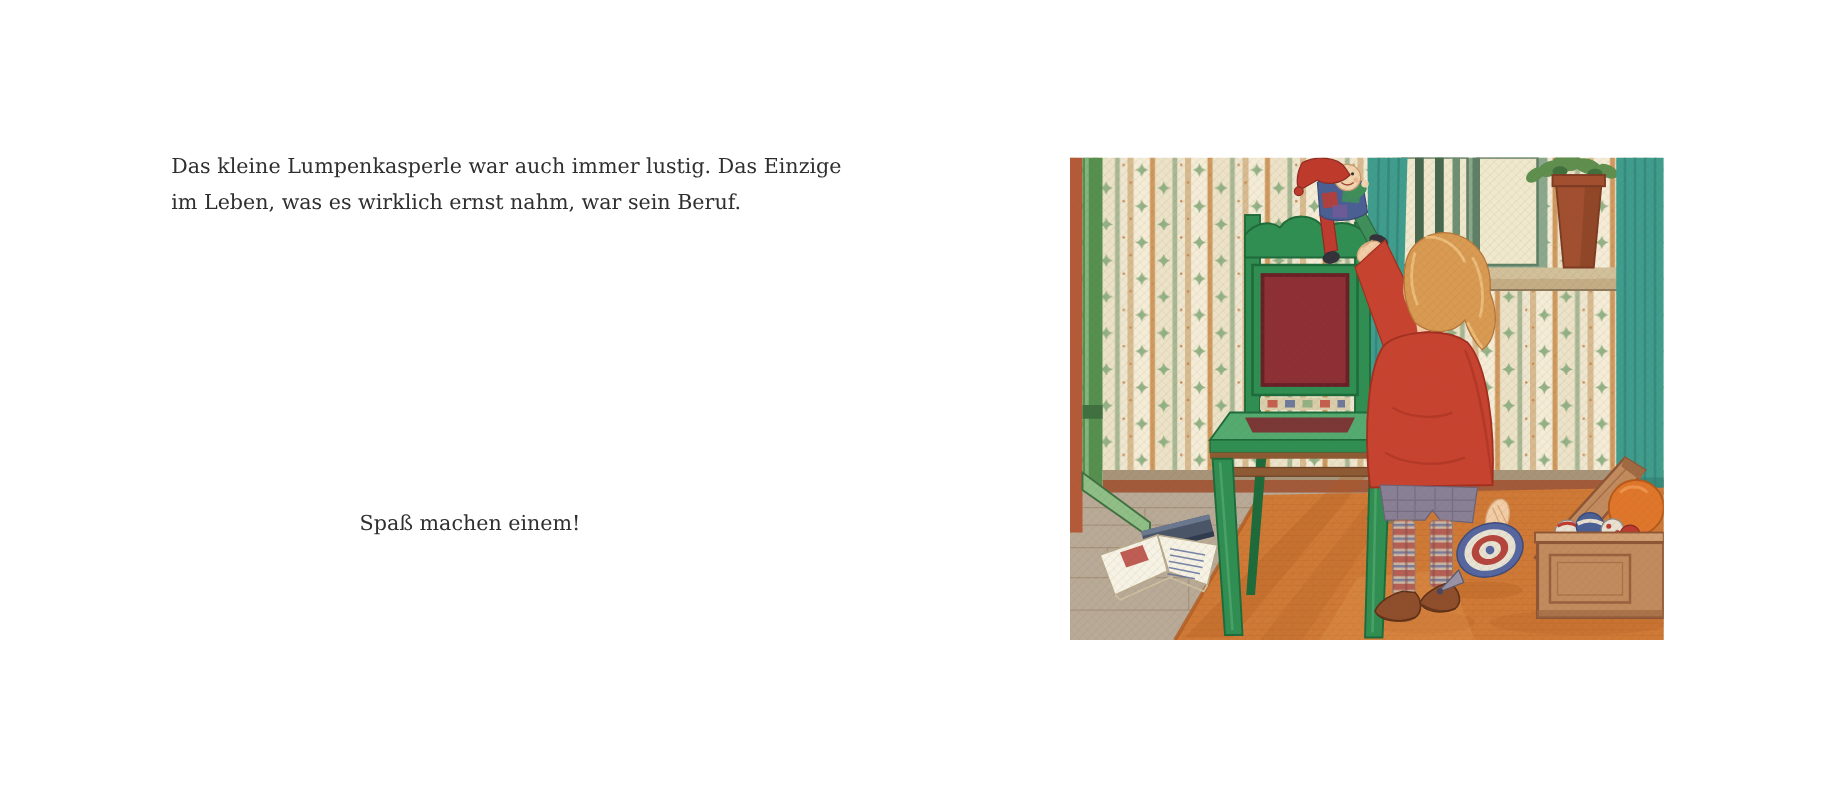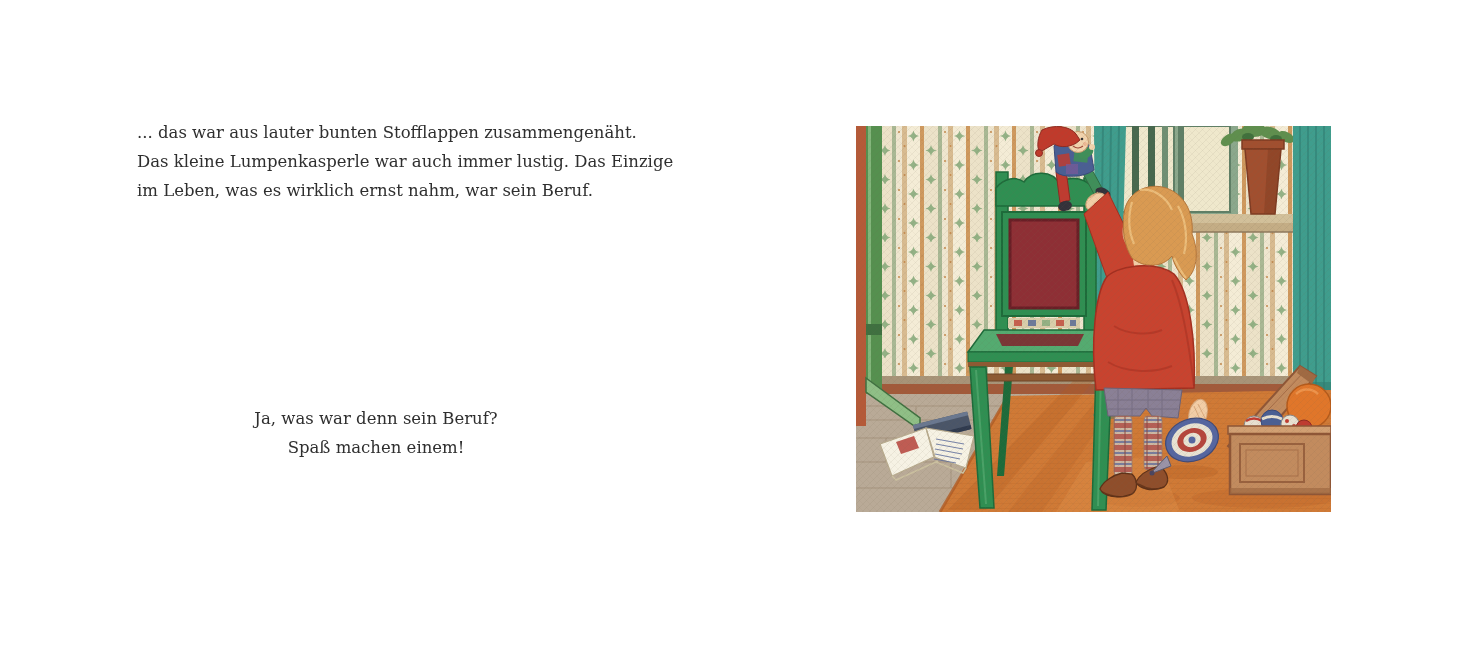--- a/index.html
+++ b/index.html
@@ -11,26 +11,24 @@
   .illus{position:absolute;left:856px;top:126px;width:475px;height:386px;margin:0;}
   .illus svg{display:block;width:475px;height:386px;}
 </style>
 </head>
 <body>
 
 <main class="spread">
 
   <section>
     <div class="para">
-      <div>... das war aus lauter bunten Stofflappen zusammengenäht.</div>
       <div>Das kleine Lumpenkasperle war auch immer lustig. Das Einzige</div>
       <div>im Leben, was es wirklich ernst nahm, war sein Beruf.</div>
     </div>
     <div class="dialogue">
-      <div>Ja, was war denn sein Beruf?</div>
       <div>Spaß machen einem!</div>
     </div>
   </section>
 
   <figure class="illus">
     <svg viewBox="0 0 475 386" xmlns="http://www.w3.org/2000/svg">
       <defs>
         <pattern id="wp" width="46" height="58" patternUnits="userSpaceOnUse">
           <rect width="46" height="58" fill="#ece2c8"></rect>
           <rect x="0" width="5" height="58" fill="#d8bb90"></rect>

